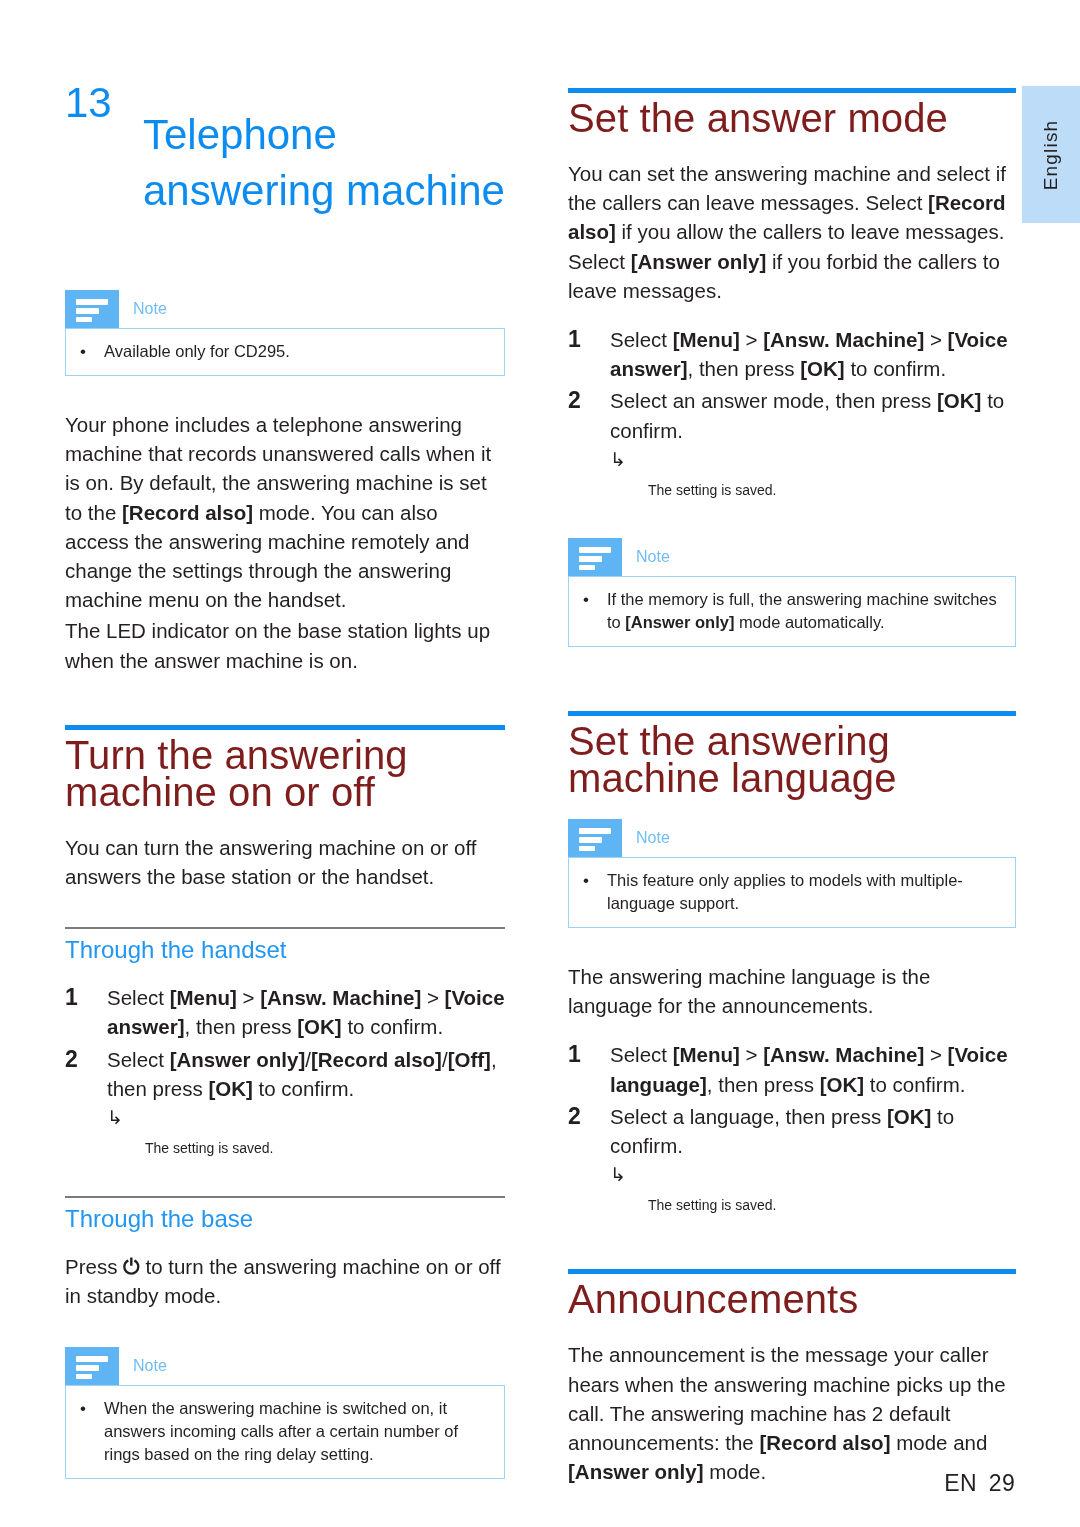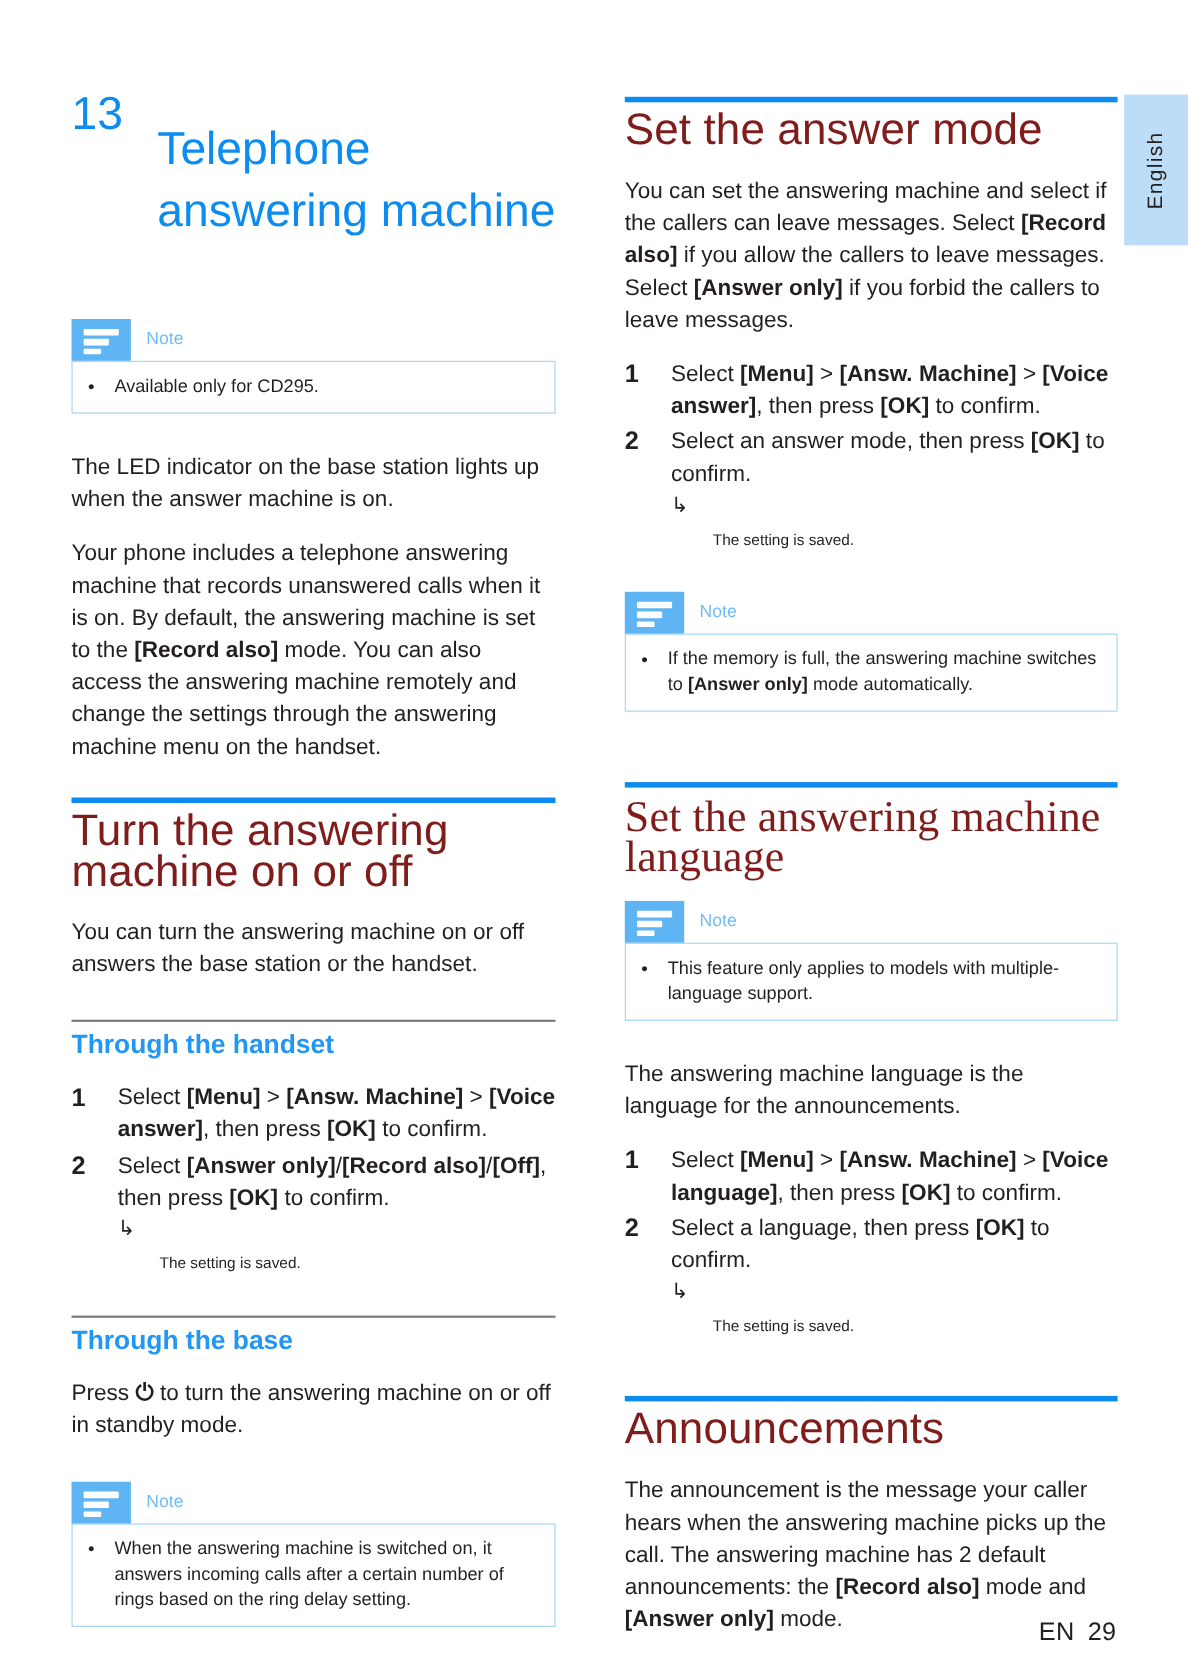--- a/index.html
+++ b/index.html
@@ -86,21 +86,21 @@
     letter-spacing: 0.1px;
   }
   .h2-rule {
     border-top: 2px solid #7b7b7b;
     margin-bottom: 6px;
   }
   h2.sub {
     color: #2196f3;
     font-size: 24px;
     line-height: 30px;
-    font-weight: bold;
+    font-weight: normal;
     margin: 0 0 18px 0;
   }
 
   
   p.body {
     font-size: 20.5px;
     line-height: 29.2px;
     margin: 0 0 2px 0;
     color: #231f20;
   }
@@ -243,22 +243,22 @@
           <li>
             <span class="dot">•</span>
             <span class="txt">Available only for CD295.</span>
           </li>
         </ul>
       </div>
     </div>
 
     <div class="spacer-sm"></div>
 
+    <p class="body"><span>Your phone includes a telephone answering machine that records unanswered calls when it is on. By default, the answering machine is set to the </span><b>[Record also]</b><span> mode. You can also access the answering machine remotely and change the settings through the answering machine menu on the handset.</span></p>
     <p class="body gap">The LED indicator on the base station lights up when the answer machine is on.</p>
-    <p class="body"><span>Your phone includes a telephone answering machine that records unanswered calls when it is on. By default, the answering machine is set to the </span><b>[Record also]</b><span> mode. You can also access the answering machine remotely and change the settings through the answering machine menu on the handset.</span></p>
 
     <div class="spacer-md"></div>
 
     <div>
       <div class="h1-rule"></div>
       <h1 class="sec">Turn the answering machine on or off</h1>
       <p class="body gap">You can turn the answering machine on or off answers the base station or the handset.</p>
 
       <div class="spacer-sm"></div>
 
@@ -358,21 +358,21 @@
             </li>
           </ul>
         </div>
       </div>
     </div>
 
     <div class="spacer-lg"></div>
 
     <div>
       <div class="h1-rule"></div>
-      <h1 class="sec" style="font-family:Liberation Serif, serif;">Set the answering machine language</h1>
+      <h1 class="sec" style="">Set the answering machine language</h1>
 
       <div class="note">
         <div class="note-head">
           <div class="note-icon">
             <i class="b1"></i>
               <i class="b2"></i>
               <i class="b3"></i>
           </div>
           <div class="note-label">Note</div>
         </div>

